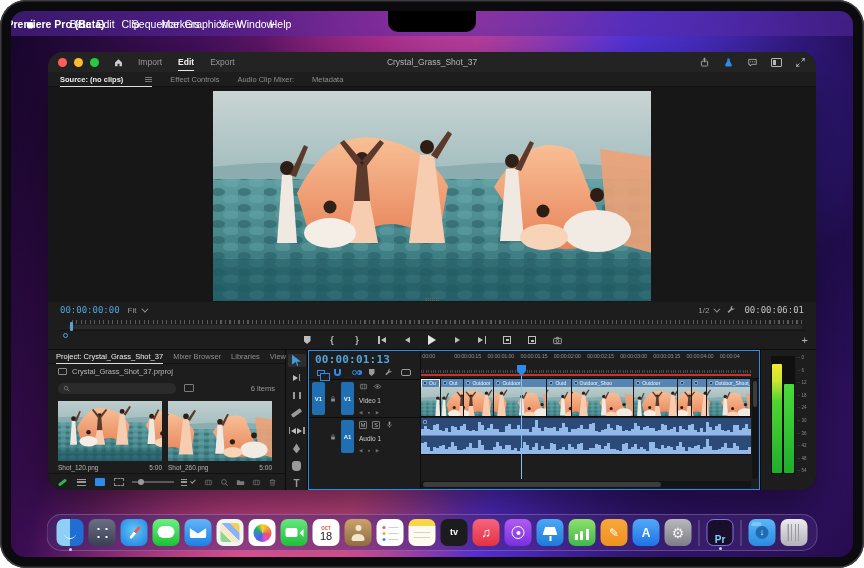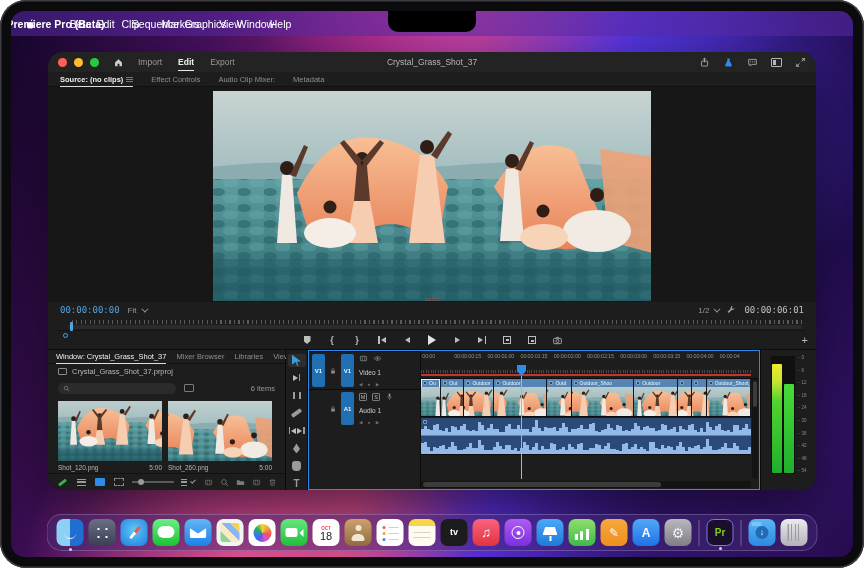--- a/index.html
+++ b/index.html
@@ -41,21 +41,21 @@
   .navtabs .t.on{color:#f0f0f0;font-weight:bold;border-bottom:1.5px solid #e8e8e8;}
   .win-title{position:absolute;left:50%;transform:translateX(-50%);font-size:8.5px;color:#b5b5b5;}
   .tb-right{margin-left:auto;display:flex;gap:13px;align-items:center;color:#b5b5b5;}
   .tb-right .ic{width:11px;height:11px;display:block;}
   .flask{color:#2d8ceb;}
   .wsp{width:11px;height:9px;border:1px solid #b5b5b5;border-radius:1px;position:relative;}
   .wsp::before{content:'';position:absolute;left:1px;top:1px;bottom:1px;width:3px;background:#b5b5b5;}
   
   .paneltabs{height:15px;display:flex;align-items:center;gap:18px;padding:0 12px;background:#1d1d1d;
     border-bottom:1px solid #101010;font-size:7.5px;color:#8f8f8f;}
-  .paneltabs .t{display:flex;align-items:center;gap:3px;padding:3px 0 2px;}
+  .paneltabs .t{display:flex;align-items:center;gap:22px;padding:3px 0 2px;}
   .paneltabs .t.on{color:#eee;font-weight:bold;border-bottom:1px solid #ddd;}
   .hamb{width:7px;height:5px;border-top:1px solid #777;border-bottom:1px solid #777;position:relative;display:inline-block;}
   .hamb::after{content:'';position:absolute;left:0;right:0;top:1.5px;height:1px;background:#777;}
   
   .monitor{height:215px;background:#171717;display:flex;justify-content:center;align-items:flex-start;padding-top:4px;position:relative;}
   .mon-img{width:438px;height:210px;display:block;background:#223;}
   .mon-handle{position:absolute;bottom:1px;left:50%;transform:translateX(-50%);width:14px;height:3px;
     border-top:1px dotted #666;border-bottom:1px dotted #666;}
   .mon-ctrl{height:16px;display:flex;align-items:center;padding:0 12px;font-size:8.5px;gap:8px;}
   .tc-blue{color:#53a3dd;font-family:"DejaVu Sans Mono",monospace;font-size:9px;}
@@ -254,21 +254,21 @@
   .di-keynote::before{content:'';position:absolute;left:12.5px;bottom:5px;width:2px;height:5px;background:#fff;}
   .di-numbers{background:linear-gradient(180deg,#8ee06a,#3fb94a);}
   .di-numbers::after{content:'';position:absolute;left:6px;bottom:6px;width:15px;height:11px;
     background:linear-gradient(90deg,#fff 0 3.2px,transparent 3.2px 5.8px,#fff 5.8px 9px,transparent 9px 11.6px,#fff 11.6px 14.8px,transparent 14.8px);
     clip-path:polygon(0 45%,33% 45%,33% 20%,66% 20%,66% 0,100% 0,100% 100%,0 100%);}
   .di-pages{background:linear-gradient(180deg,#f7a83c,#ef8f1f);}
   .di-pages .glyph{font-size:12px;}
   .di-appstore{background:linear-gradient(180deg,#51a8f7,#1f72e8);}
   .di-settings{background:linear-gradient(180deg,#b8b8bd,#7e7e85);}
   .di-settings .glyph{font-size:14px;color:#f2f2f2;}
-  .di-premiere{background:#190f2d;border:1.5px solid #8174e0;color:#84cc16;}
+  .di-premiere{background:#190f2d;border:1.5px solid #8174e0;color:#7dd3fc;align-items:flex-end;}
   .di-premiere .glyph{font-size:10px;}
   .di-downloads{background:linear-gradient(180deg,#5ab7f5,#2a8ae0);}
   .di-downloads::before{content:'';position:absolute;top:3px;left:3px;width:10px;height:4px;border-radius:2px 2px 0 0;background:#7cc6f5;}
   .di-downloads .glyph{font-size:9px;background:#1f6cb5;width:13px;height:13px;line-height:13px;border-radius:50%;text-align:center;font-weight:normal;}
   .di-trash{background:linear-gradient(180deg,#ececef,#b2b2b8);}
   .di-trash::after{content:'';position:absolute;inset:5px 7px;background:repeating-linear-gradient(90deg,#9a9aa2 0 1.2px,transparent 1.2px 3.6px);}
 </style>
 </head>
 <body>
 
@@ -546,21 +546,21 @@
             </svg>
           </div>
           <span class="tp-plus">+</span>
       </div>
 
       <div class="lower">
 
         <div class="proj">
           <div class="projtabs">
             <span id="projtabs" style="display:flex;gap:10px">
-                <span class="t on">Window: Crystal_Grass_Shot_37</span>
+                <span class="t on">Project: Crystal_Grass_Shot_37</span>
                 <span class="t">Mixer Browser</span>
                 <span class="t">Libraries</span>
                 <span class="t">View</span>
               </span>
             <span class="ovf">»</span>
           </div>
           <div class="prow">
             <span class="binbox"></span>
             <span>Crystal_Grass_Shot_37.prproj</span>
           </div>
@@ -656,20 +656,45 @@
             </div>
             <div class="tool">
               <i class="handic"></i>
             </div>
             <div class="tool ttype">T</div>
           </div>
 
         <div class="tlp">
           <div class="tl-body">
             <div class="tl-left">
+              <div class="tl-tc">
+                <div class="big">00:00:01:13</div>
+                <div class="tl-icons">
+                  <span class="mi">
+                      <i class="nest"></i>
+                    </span>
+                  <span class="mi">
+                      <i class="magnet"></i>
+                    </span>
+                  <span class="mi">
+                      <i class="linked"></i>
+                    </span>
+                  <span class="mi">
+                      <i class="mk-gray"></i>
+                    </span>
+                  <span class="mi">
+                      <svg width="9" height="9" style="color:#9a9a9a">
+                        <use href="#i-wrench"></use>
+                      </svg>
+                    </span>
+                  <span class="mi">
+                      <i class="ccbox"></i>
+                    </span>
+                </div>
+              </div>
               <div class="trackhead th-v">
                 <span class="patch">V1</span>
                 <span class="lockcol">
                     <svg width="8" height="8">
                       <use href="#i-lock"></use>
                     </svg>
                   </span>
                 <span class="patch">V1</span>
                 <span class="thc">
                   <span class="irow">

